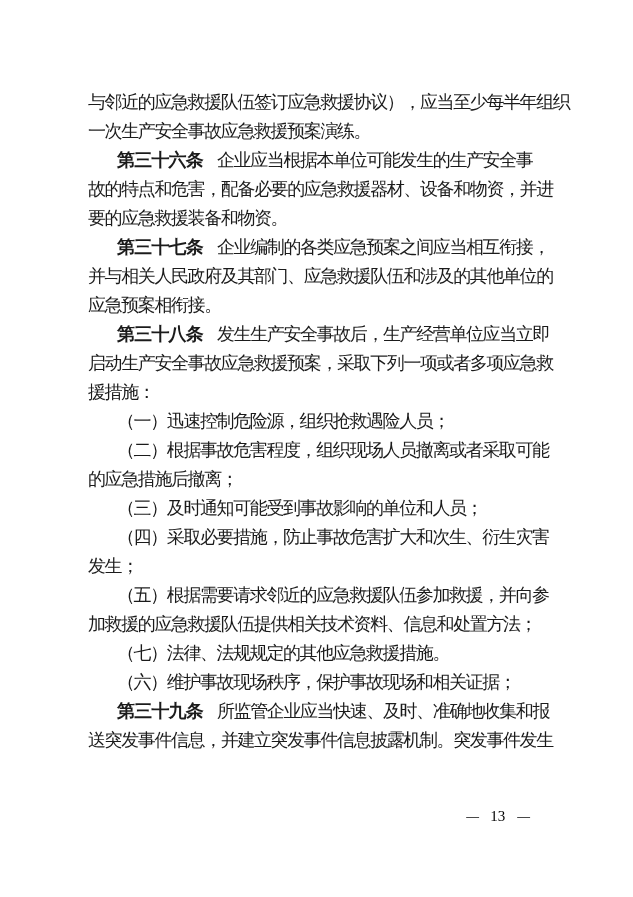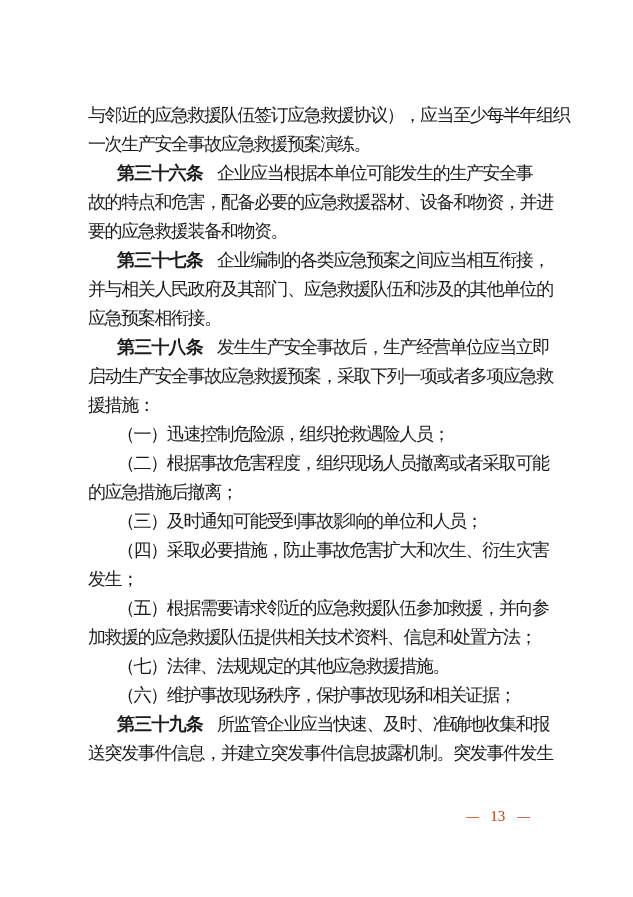--- a/index.html
+++ b/index.html
@@ -12,21 +12,21 @@
     width: 633px;
     height: 897px;
     background: #ffffff;
     overflow: hidden;
     font-family: "Liberation Serif", "DejaVu Serif", serif;
     color: #1b1b1b;
   }
   .content {
     position: absolute;
     left: 88px;
-    top: 101px;
+    top: 88px;
     width: 482px;
   }
   .line {
     height: 29px;
     line-height: 29px;
     font-size: 18px;
     letter-spacing: -1.4px;
     white-space: nowrap;
   }
   .line.indent {
@@ -37,21 +37,21 @@
     margin-right: 14px;
     letter-spacing: -0.8px;
   }
   .footer {
     position: absolute;
     top: 805px;
     right: 102px;
     height: 22px;
     line-height: 22px;
     font-size: 15px;
-    color: #c2410c;
+    color: #000000;
     text-align: center;
     white-space: nowrap;
   }
   .footer .pagenum {
     display: inline-block;
     margin: 0 7px;
     font-size: 15px;
   }
   .footer .dash {
     display: inline-block;

